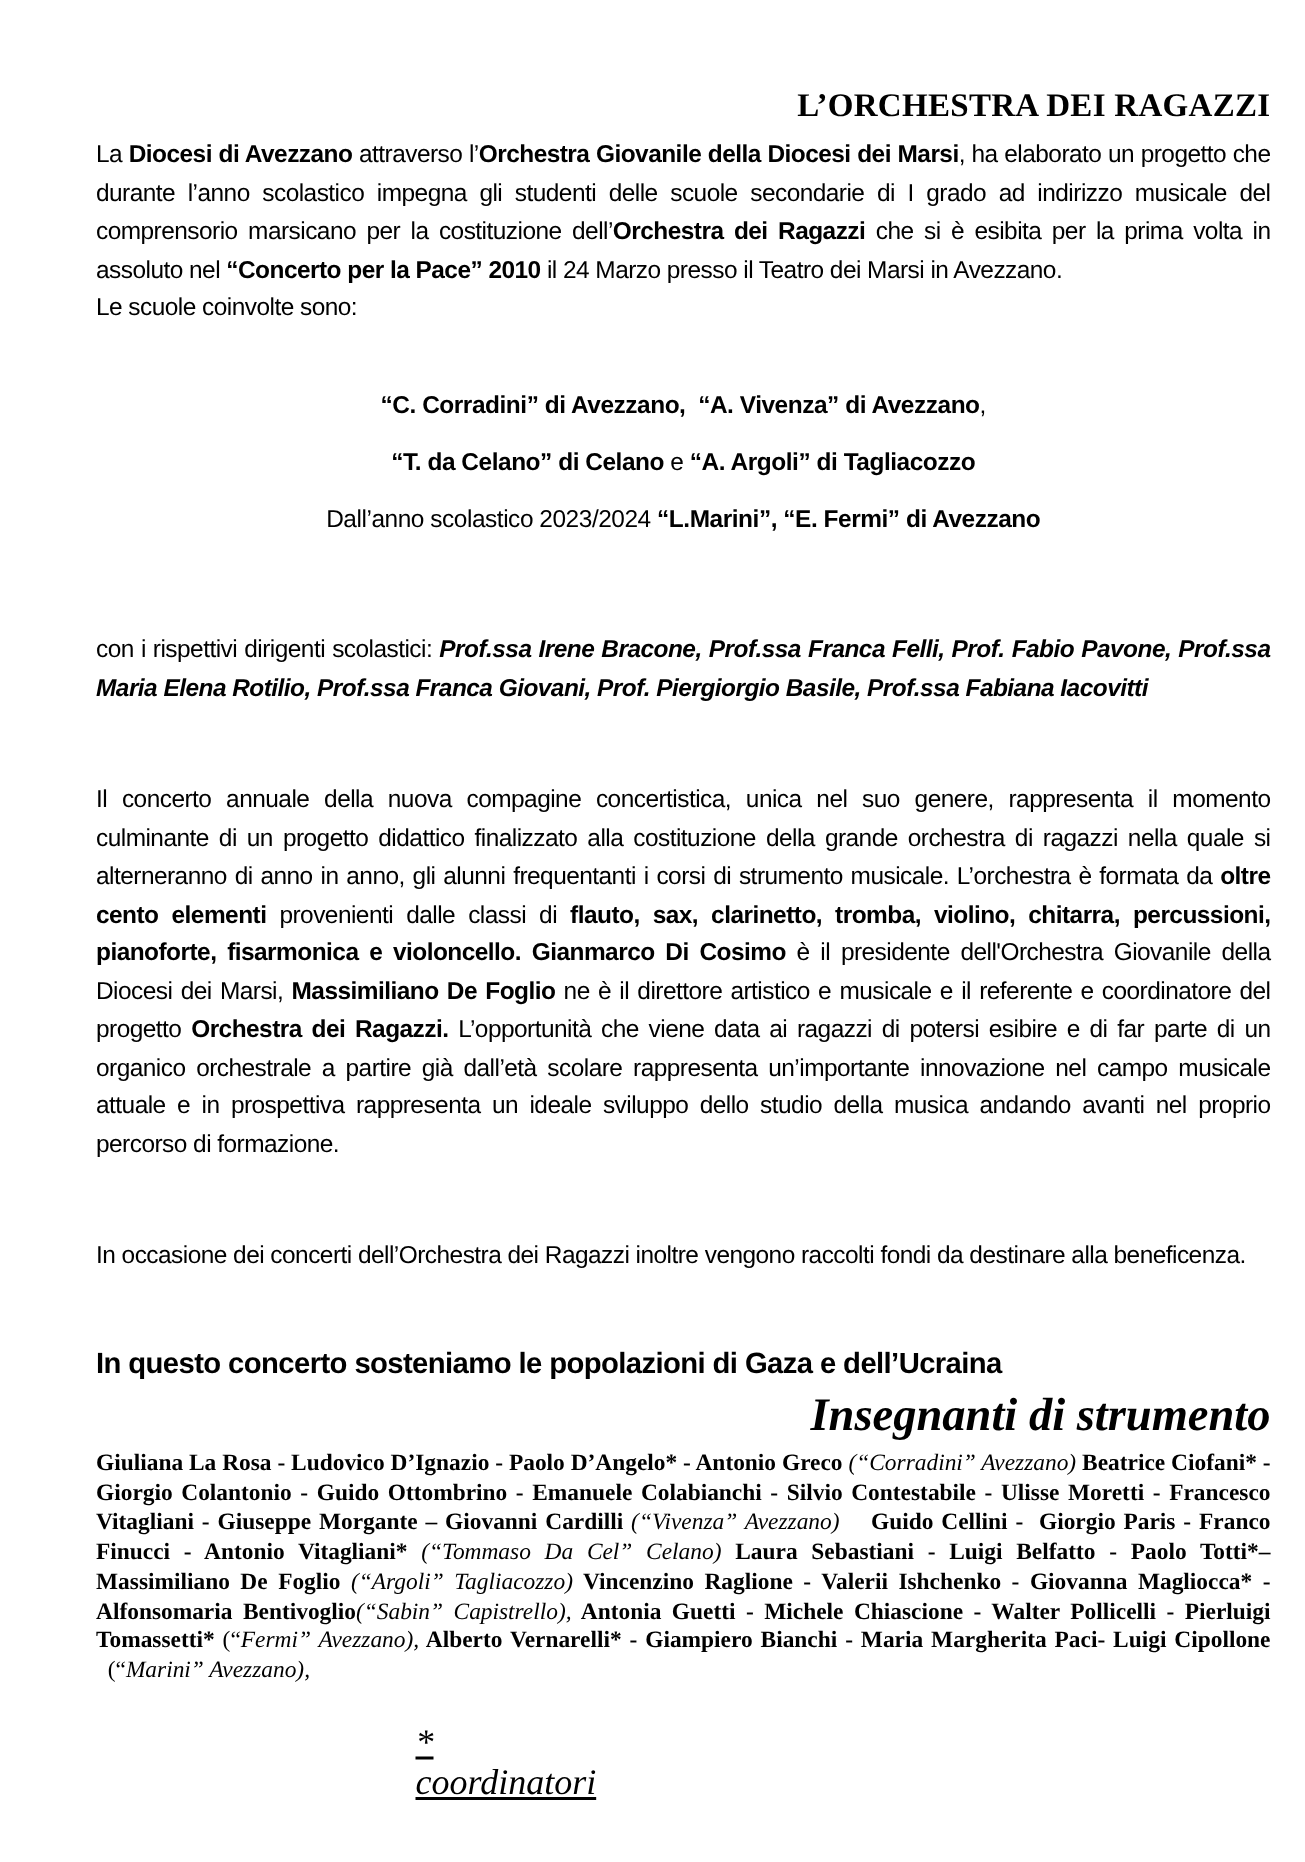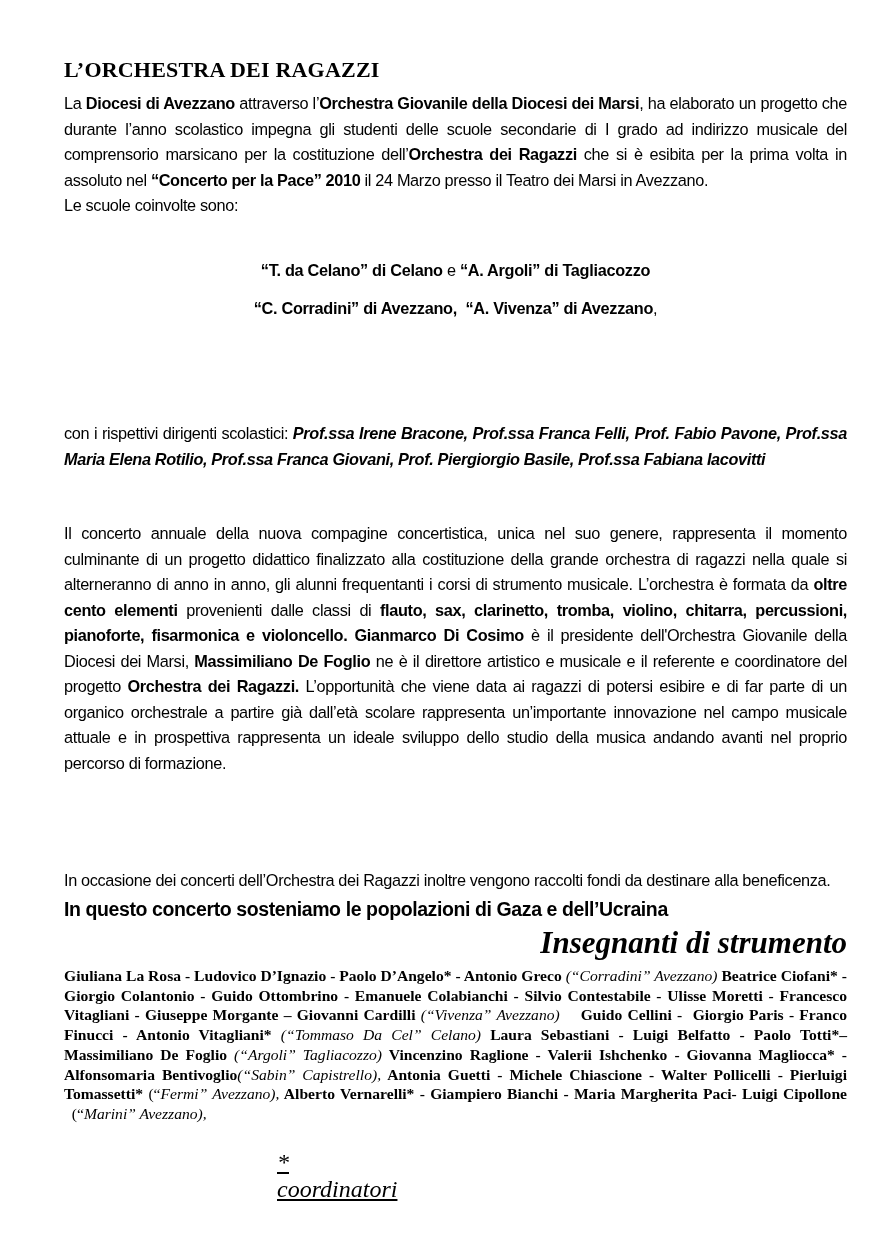--- a/index.html
+++ b/index.html
@@ -1,33 +1,33 @@
 <!DOCTYPE html>
 <html><head>
   <meta charset="utf-8">
   <style>
     html, body { margin: 0; padding: 0; background: #ffffff; }
     body { width: 870px; height: 1241px; position: relative; overflow: hidden; color: #000; }
     .page { position: absolute; left: 64px; top: 0; width: 783px; }
     .title {
-      position: absolute; left: 0; width: 783px; top: 57px; text-align: left;
+      position: absolute; left: 0; width: 783px; top: 57px; text-align: right;
       font-family: "Liberation Serif", serif; font-weight: bold; font-size: 22px; letter-spacing: 0.2px;
     }
     .para {
       position: absolute; left: 0; width: 783px;
       font-family: "Liberation Sans", sans-serif; font-size: 16.3px; line-height: 25.5px;
       text-align: justify; letter-spacing: -0.35px;
     }
     .intro { top: 91px; }
     .schools { position: absolute; left: 0; width: 783px; top: 258px;
       font-family: "Liberation Sans", sans-serif; font-size: 16.3px; letter-spacing: -0.3px; text-align: center; }
     .schools .line { height: 38px; line-height: 25px; }
     .dirigenti { top: 421px; }
     .concerto { top: 521px; }
-    .beneficenza { top: 868px; }
+    .beneficenza { top: 825px; }
     .support {
       position: absolute; left: 0; top: 898px; width: 783px;
       font-family: "Liberation Sans", sans-serif; font-weight: bold; font-size: 19.5px; letter-spacing: -0.4px;
     }
     .teachers-title {
       position: absolute; left: 0; top: 913px; width: 783px; text-align: right;
       font-family: "Liberation Serif", serif; font-style: italic; font-weight: bold; font-size: 31px; margin-top: 12px;
     }
     .teachers {
       position: absolute; left: 0; top: 966px; width: 783px;
@@ -50,24 +50,27 @@
 
   <div class="title">L’ORCHESTRA DEI RAGAZZI</div>
 
   <div class="para intro">
     <span>La </span><b>Diocesi di Avezzano</b><span> attraverso l’</span><b>Orchestra Giovanile della Diocesi dei Marsi</b><span>, ha elaborato un progetto che durante l’anno scolastico impegna gli studenti delle scuole secondarie di I grado ad indirizzo musicale del comprensorio marsicano per la costituzione dell’</span><b>Orchestra dei Ragazzi</b><span> che si è esibita per la prima volta in assoluto nel </span><b>“Concerto per la Pace” 2010</b><span> il 24 Marzo presso il Teatro dei Marsi in Avezzano.</span><br>
     <span>Le scuole coinvolte sono:</span>
   </div>
 
   <div class="schools">
     <div class="line">
+      <b>“C. Corradini” di Avezzano,</b>&nbsp;&nbsp;<b>“A. Vivenza” di Avezzano</b><span>,</span>
+    </div>
+    <div class="line">
       <b>“T. da Celano” di Celano</b><span> e </span><b>“A. Argoli” di Tagliacozzo</b>
     </div>
     <div class="line">
-      <b>“C. Corradini” di Avezzano,</b>&nbsp;&nbsp;<b>“A. Vivenza” di Avezzano</b><span>,</span>
+      <span>Dall’anno scolastico 2023/2024 </span><b>“L.Marini”, “E. Fermi” di Avezzano</b>
     </div>
   </div>
 
   <div class="para dirigenti">
     <span>con i rispettivi dirigenti scolastici: </span><span class="bi">Prof.ssa Irene Bracone, Prof.ssa Franca Felli, Prof. Fabio Pavone, Prof.ssa Maria Elena Rotilio, Prof.ssa Franca Giovani, Prof. Piergiorgio Basile, Prof.ssa Fabiana Iacovitti</span>
   </div>
 
   <div class="para concerto">
     <span>Il concerto annuale della nuova compagine concertistica, unica nel suo genere, rappresenta il momento culminante di un progetto didattico finalizzato alla costituzione della grande orchestra di ragazzi nella quale si alterneranno di anno in anno, gli alunni frequentanti i corsi di strumento musicale. L’orchestra è formata da </span><b>oltre cento elementi</b><span> provenienti dalle classi di </span><b>flauto, sax, clarinetto, tromba, violino, chitarra, percussioni, pianoforte, fisarmonica e violoncello. Gianmarco Di Cosimo</b><span> è il presidente dell'Orchestra Giovanile della Diocesi dei Marsi, </span><b>Massimiliano De Foglio</b><span> ne è il direttore artistico e musicale e il referente e coordinatore del progetto </span><b>Orchestra dei Ragazzi.</b><span> L’opportunità che viene data ai ragazzi di potersi esibire e di far parte di un organico orchestrale a partire già dall’età scolare rappresenta un’importante innovazione nel campo musicale attuale e in prospettiva rappresenta un ideale sviluppo dello studio della musica andando avanti nel proprio percorso di formazione.</span>
   </div>

